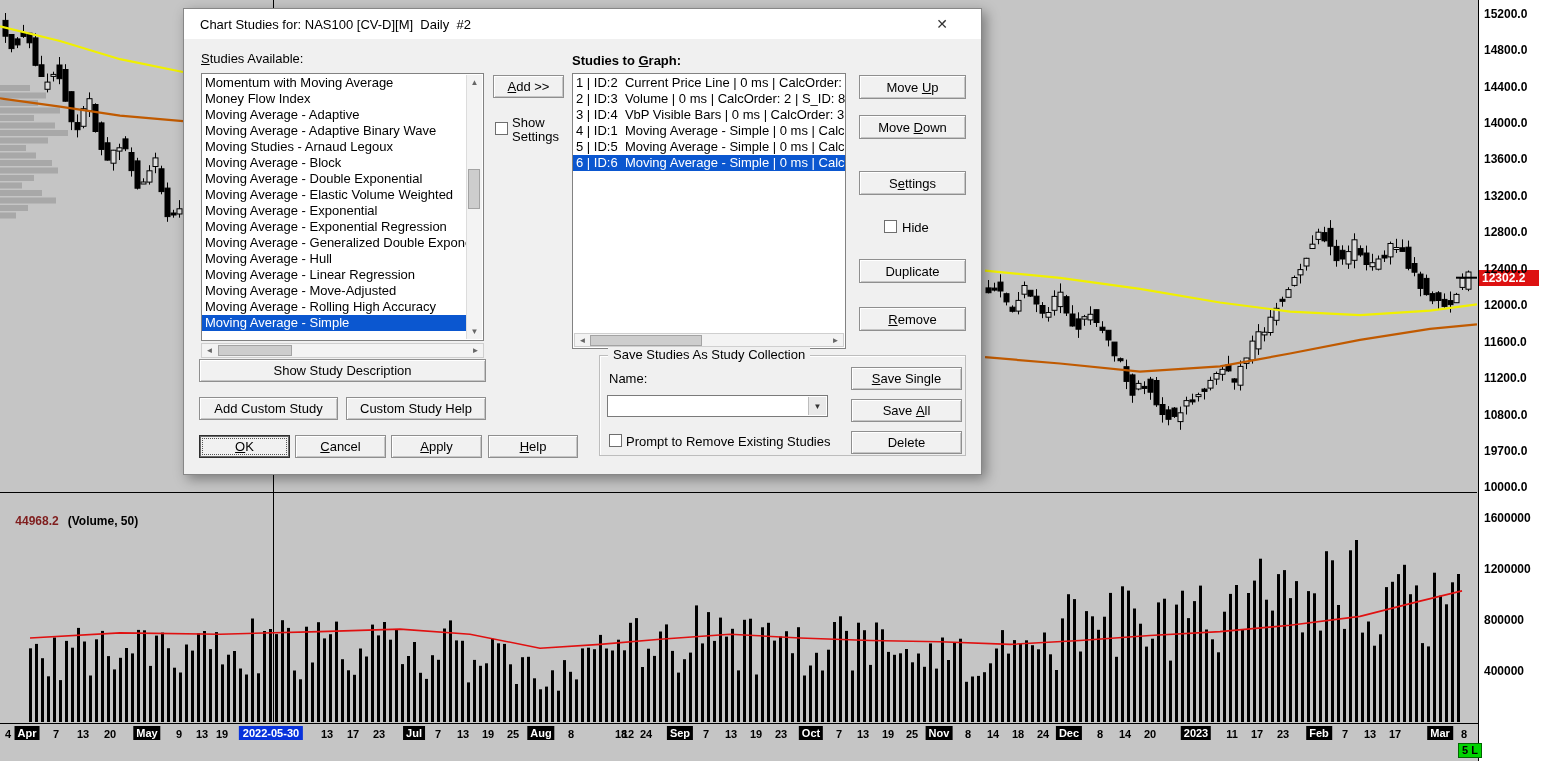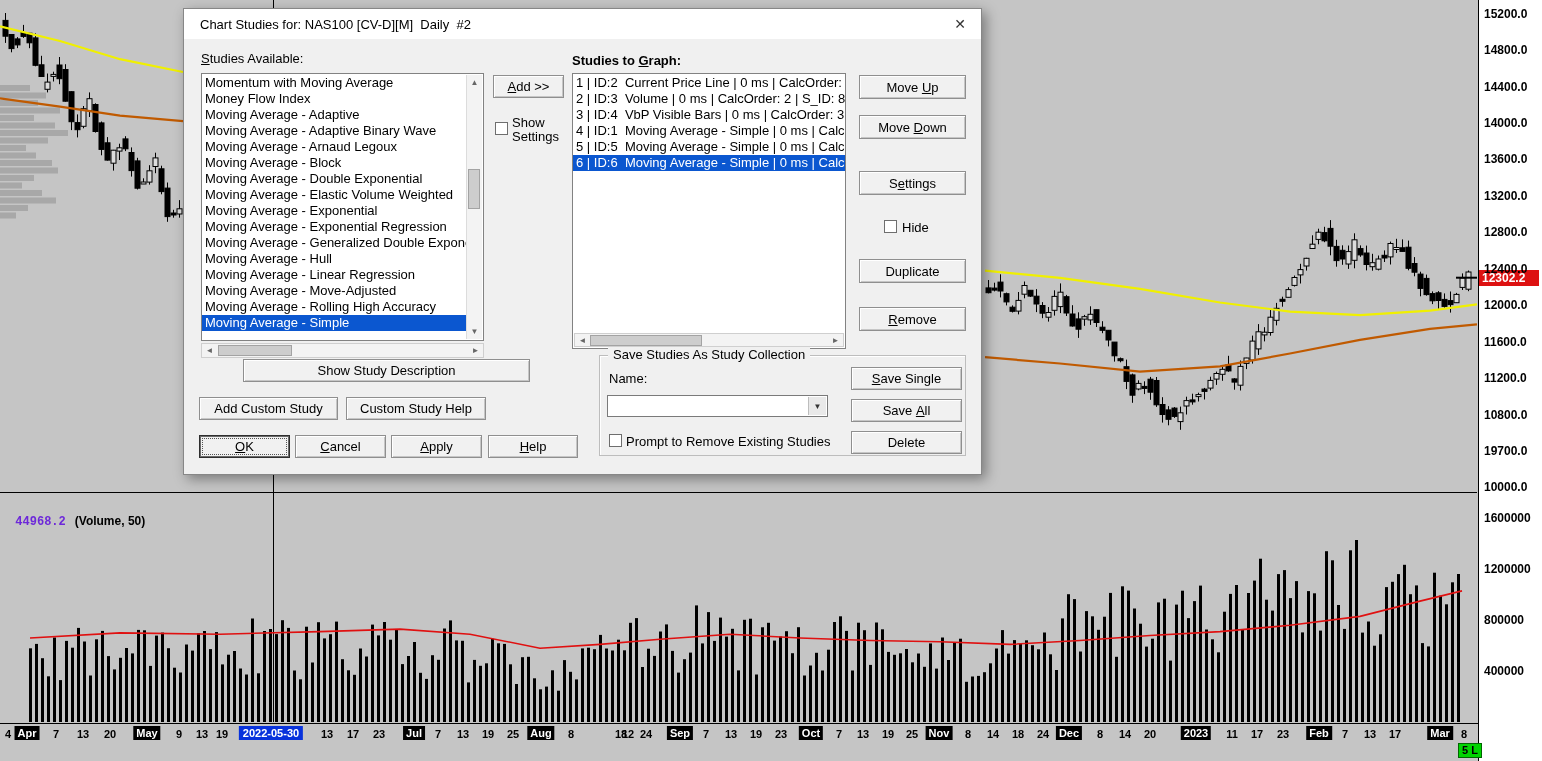--- a/index.html
+++ b/index.html
@@ -7,35 +7,35 @@
   #screen{position:relative;width:1542px;height:761px;overflow:hidden;background:#c5c5c5;}
   #chart-svg{position:absolute;left:0;top:0;}
 
   
   #price-scale{position:absolute;left:1478px;top:0;width:64px;height:761px;background:#ffffff;border-left:1px solid #000;}
   .ptick{position:absolute;left:5px;height:14px;font:bold 12px "Liberation Sans",sans-serif;color:#000;white-space:nowrap;}
   #last-price-tag{position:absolute;left:0;width:60px;height:16px;font:bold 12px/16px "Liberation Sans",sans-serif;padding-left:3px;box-sizing:border-box;}
 
   
   #volume-label{position:absolute;left:2px;top:500px;font:bold 12px "Liberation Sans",sans-serif;white-space:pre;}
-  #vol-val{color:#6d28d9;font-family:Liberation Mono, monospace;}
+  #vol-val{color:#7f1d1d;}
   #vol-name{color:#000;margin-left:9px;}
 
   
   #date-axis{position:absolute;left:0;top:723px;width:1478px;height:38px;background:#c5c5c5;border-top:1px solid #000;}
   #date-axis span{white-space:pre;}
   .d-day{position:absolute;top:4px;transform:translateX(-50%);font:bold 11px "Liberation Sans",sans-serif;color:#000;}
   .d-month{position:absolute;top:2px;transform:translateX(-50%);font:bold 11px "Liberation Sans",sans-serif;background:#000;color:#fff;padding:1px 3px;}
   .d-hl{position:absolute;top:2px;transform:translateX(-50%);font:bold 11px "Liberation Sans",sans-serif;background:#0832dc;color:#fff;padding:1px 4px;}
   .session{position:absolute;left:1458px;top:19px;z-index:2;background:#00d400;border:1px solid #006600;color:#000;font:bold 11px/13px "Liberation Sans",sans-serif;padding:0 3px;}
 
   
   #dialog{position:absolute;left:183px;top:8px;width:797px;height:465px;background:#f0f0f0;border:1px solid #878787;
           box-shadow:4px 4px 12px rgba(0,0,0,.38);font:13px "Liberation Sans",sans-serif;color:#000;}
-  .titlebar{position:absolute;left:0;top:0;right:0;height:30px;background:#ffffff;display:flex;align-items:center;padding:0 10px 0 16px;box-sizing:border-box;}
+  .titlebar{position:absolute;left:0;top:0;right:0;height:30px;background:#ffffff;display:flex;align-items:center;padding:0 28px 0 16px;box-sizing:border-box;}
   .titlebar .title{font:13px "Liberation Sans",sans-serif;white-space:pre;}
   .titlebar .close{margin-left:auto;width:22px;text-align:center;font-size:14px;color:#333;cursor:default;}
   .lbl{position:absolute;font:13px "Liberation Sans",sans-serif;white-space:pre;}
   .listbox{position:absolute;background:#fff;border:1px solid #828282;box-sizing:border-box;overflow:hidden;padding:1px 0;}
   .listbox.pr{padding-right:16px;}
   .li{height:16px;line-height:16px;padding:0 3px;white-space:pre;overflow:hidden;font:13px "Liberation Sans",sans-serif;}
   .li.sel{background:#0b57d0;color:#fff;}
   .btn{position:absolute;display:flex;align-items:center;justify-content:center;background:#f1f1f1;border:1px solid #8f8f8f;
        box-shadow:inset 1px 1px 0 #ffffff, inset -1px -1px 0 #c6c6c6;font:13px "Liberation Sans",sans-serif;box-sizing:border-box;white-space:pre;}
   .btn.default{border:1px solid #2e2e2e;box-shadow:inset 0 0 0 1px #6a6a6a;outline:1px dotted #555;outline-offset:-4px;}
@@ -645,21 +645,21 @@
     <div class="listbox pr" style="left:17px;top:64px;width:283px;height:268px;">
       <div class="vsb">
         <span class="sb-arrow up">▲</span>
         <div class="sb-thumb" style="top:94px;height:40px;"></div>
         <span class="sb-arrow down">▼</span>
       </div>
     <div class="li">Momentum with Moving Average</div>
         <div class="li">Money Flow Index</div>
         <div class="li">Moving Average - Adaptive</div>
         <div class="li">Moving Average - Adaptive Binary Wave</div>
-        <div class="li">Moving Average - Arnaud Legoux</div>
+        <div class="li">Moving Studies - Arnaud Legoux</div>
         <div class="li">Moving Average - Block</div>
         <div class="li">Moving Average - Double Exponential</div>
         <div class="li">Moving Average - Elastic Volume Weighted</div>
         <div class="li">Moving Average - Exponential</div>
         <div class="li">Moving Average - Exponential Regression</div>
         <div class="li">Moving Average - Generalized Double Exponential</div>
         <div class="li">Moving Average - Hull</div>
         <div class="li">Moving Average - Linear Regression</div>
         <div class="li">Moving Average - Move-Adjusted</div>
         <div class="li">Moving Average - Rolling High Accuracy</div>
@@ -708,21 +708,21 @@
       <span class="lbl" style="left:4px;top:3px;"></span>
       <span class="combo-btn">▼</span>
     </div>
     <span class="cb" style="left:425px;top:425px;"></span>
     <div class="cblbl" style="left:442px;top:425px;">Prompt to Remove Existing Studies</div>
 
     <div class="btn" style="left:667px;top:358px;width:111px;height:23px;"><u>S</u>ave Single</div>
     <div class="btn" style="left:667px;top:390px;width:111px;height:23px;">Save <u>A</u>ll</div>
     <div class="btn" style="left:667px;top:422px;width:111px;height:23px;">Delete</div>
 
-    <div class="btn" style="left:15px;top:350px;width:287px;height:23px;margin-left:44px;">Show Study Description</div>
+    <div class="btn" style="left:15px;top:350px;width:287px;height:23px;">Show Study Description</div>
     <div class="btn" style="left:15px;top:388px;width:139px;height:23px;">Add Custom Study</div>
     <div class="btn" style="left:162px;top:388px;width:140px;height:23px;text-align:right;">Custom Study Help</div>
 
     <div class="btn default" style="left:15px;top:426px;width:91px;height:23px;"><u>O</u>K</div>
     <div class="btn" style="left:111px;top:426px;width:91px;height:23px;"><u>C</u>ancel</div>
     <div class="btn" style="left:207px;top:426px;width:91px;height:23px;"><u>A</u>pply</div>
     <div class="btn" style="left:304px;top:426px;width:90px;height:23px;"><u>H</u>elp</div>
   </div>
 </div>
 

